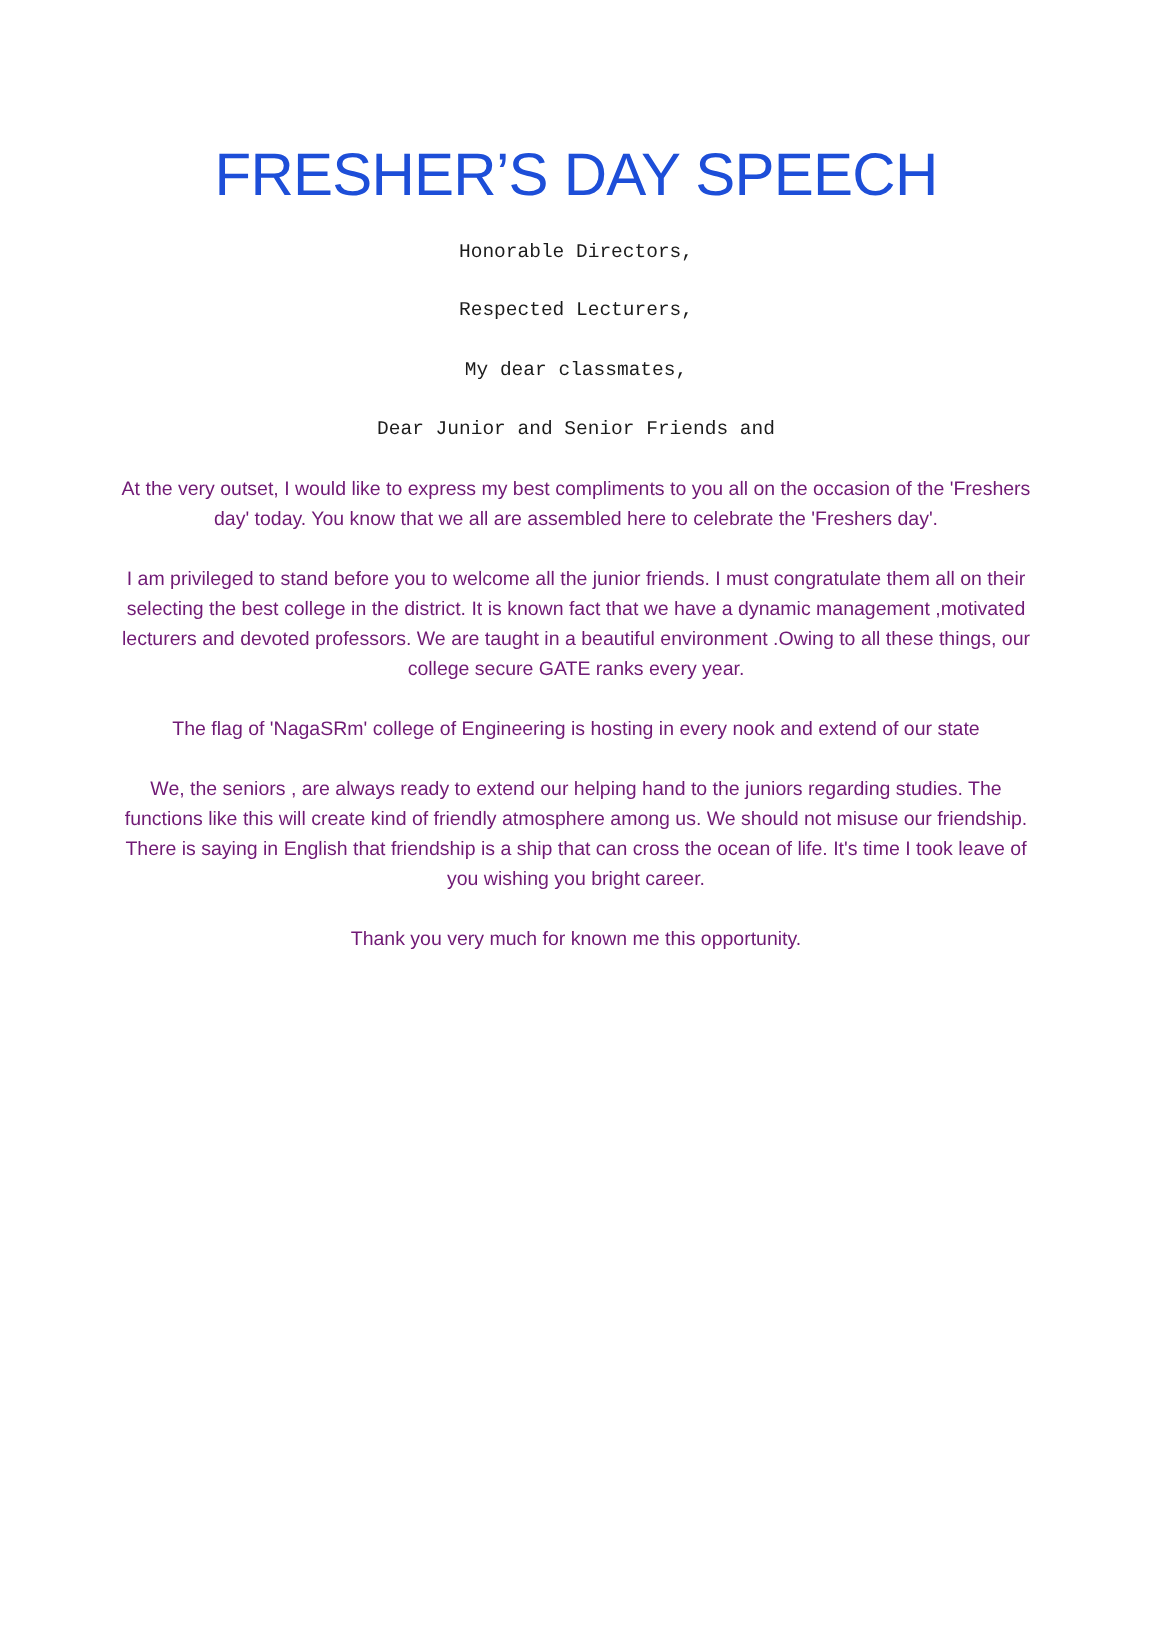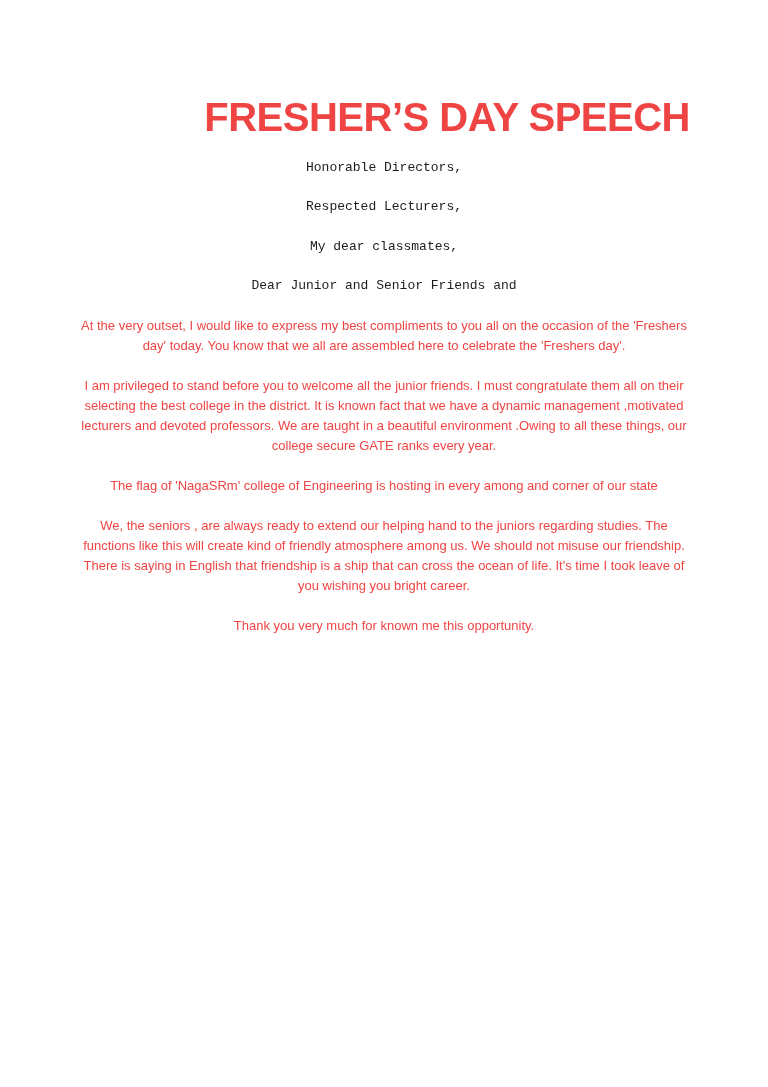--- a/index.html
+++ b/index.html
@@ -20,59 +20,58 @@
     background: #ffffff;
     box-sizing: border-box;
   }
   .content {
     width: 612px;
     margin: 0 auto;
     text-align: center;
   }
   .title {
     font-size: 40px;
-    font-weight: 700;
+    font-weight: 400;
     letter-spacing: -0.5px;
     line-height: 1.12;
     margin: 95px 0 18px 0;
-    color: #ef4444;
+    color: #1d4ed8;
     white-space: nowrap;
-    text-align: right;
   }
   .line {
     font-size: 13px;
     line-height: 20px;
     margin: 0 0 19.5px 0;
     color: #1c1c1c;
     font-family: Liberation Mono, monospace;
   }
   .para {
     font-size: 13px;
     line-height: 20px;
     margin: 0 0 20px 0;
-    color: #ef4444;
+    color: #701a75;
   }
 </style>
 </head>
 <body>
 
 <div class="page">
   <div class="content">
 
     <h1 class="title">FRESHER’S DAY SPEECH</h1>
 
     <div>
       <p class="line">Honorable Directors,</p>
       <p class="line">Respected Lecturers,</p>
       <p class="line">My dear classmates,</p>
       <p class="line">Dear Junior and Senior Friends and</p>
     </div>
 
     <div>
       <p class="para">At the very outset, I would like to express my best compliments to you all on the occasion of the 'Freshers day' today. You know that we all are assembled here to celebrate the 'Freshers day'.</p>
       <p class="para">I am privileged to stand before you to welcome all the junior friends. I must congratulate them all on their selecting the best college in the district. It is known fact that we have a dynamic management ,motivated lecturers and devoted professors. We are taught in a beautiful environment .Owing to all these things, our college secure GATE ranks every year.</p>
-      <p class="para">The flag of 'NagaSRm' college of Engineering is hosting in every among and corner of our state</p>
+      <p class="para">The flag of 'NagaSRm' college of Engineering is hosting in every nook and extend of our state</p>
       <p class="para">We, the seniors , are always ready to extend our helping hand to the juniors regarding studies. The functions like this will create kind of friendly atmosphere among us. We should not misuse our friendship. There is saying in English that friendship is a ship that can cross the ocean of life. It's time I took leave of you wishing you bright career.</p>
       <p class="para">Thank you very much for known me this opportunity.</p>
     </div>
 
   </div>
 </div>
 
 </body></html>

